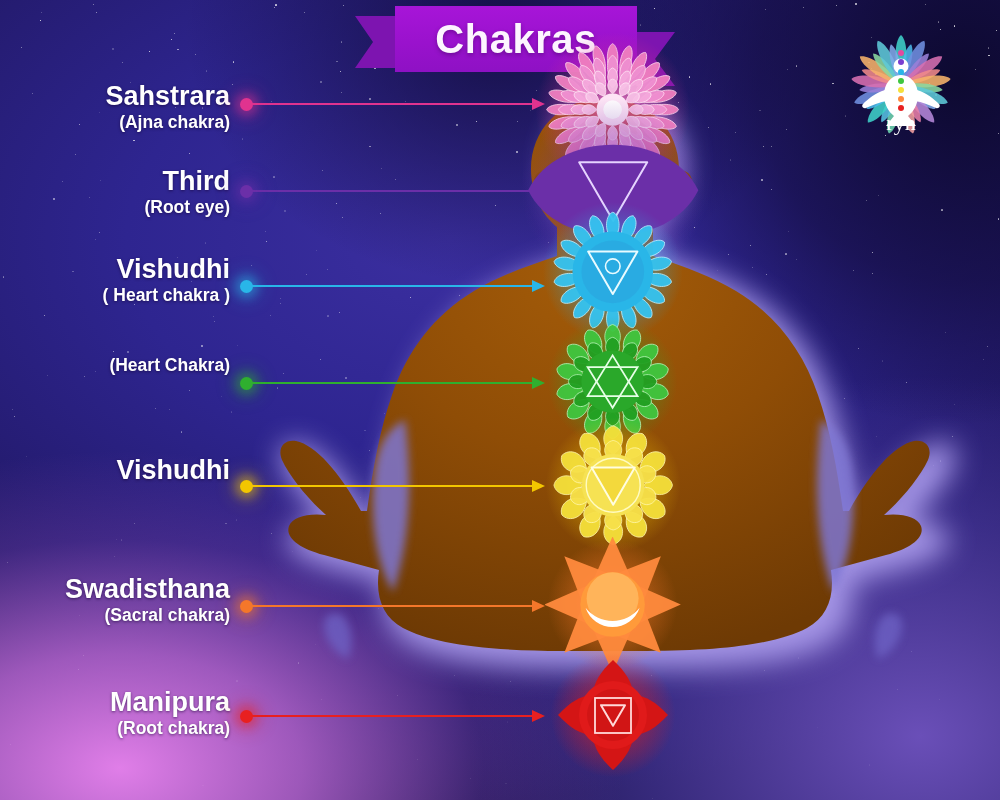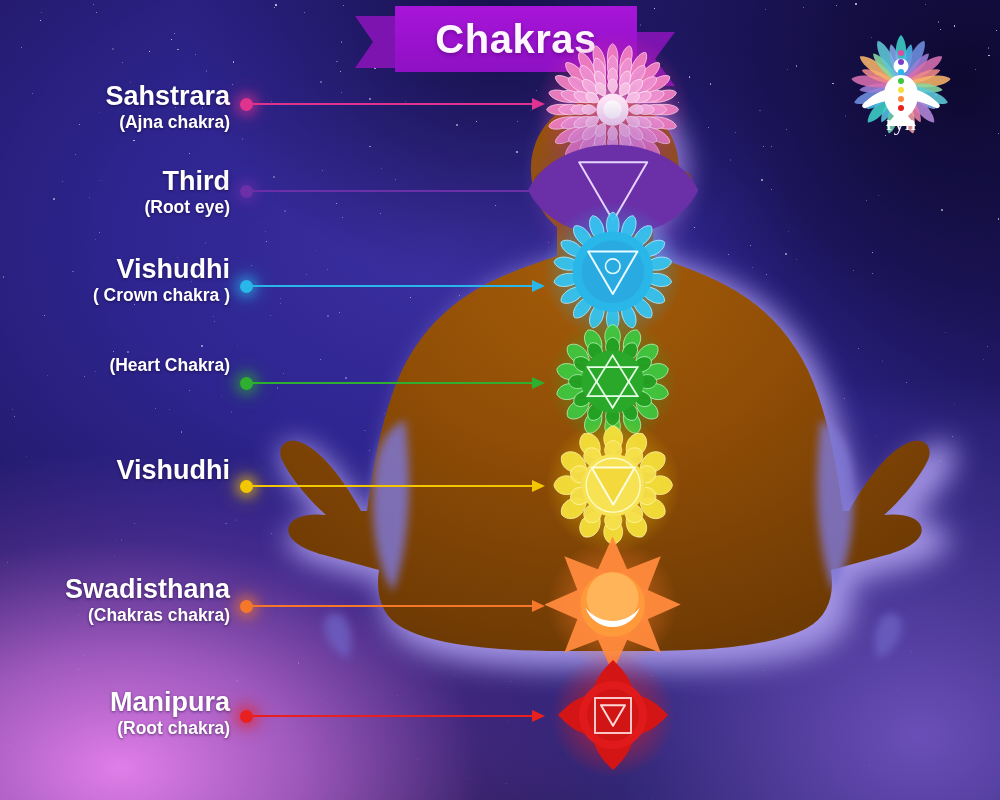--- a/index.html
+++ b/index.html
@@ -651,21 +651,21 @@
               <stop offset="60%" stop-color="#6b2fa8" stop-opacity="0.3"></stop>
               <stop offset="100%" stop-color="#6b2fa8" stop-opacity="0"></stop>
             </radialGradient>
           </defs>
           <circle cx="96.2" cy="96.2" r="92.352" fill="url(#g_ajna)"></circle>
           <path d="M11.100000000000009 96.2 C40.7 35.52 151.7 35.52 181.3 96.2 C151.7 156.88 40.7 156.88 11.100000000000009 96.2 Z" fill="#6b2fa8"></path>
           <polygon points="62.160000000000004,68.28720000000001 130.24,68.28720000000001 96.2,126.836" fill="none" stroke="#e6d4ff" stroke-width="2" stroke-linejoin="round"></polygon>
         </svg></div>
       <div class="label" style="top: 255px; right: 770px;">
         <span class="main">Vishudhi</span>
-        <span class="sub">( Crown chakra )</span>
+        <span class="sub">( Heart chakra )</span>
       </div>
       <div class="conn" style="left: 242px; top: 285px; width: 303px;">
         <span class="bar" style="background:#29b6e8"></span>
         <span class="dot" style="background:#29b6e8;box-shadow:0 0 10px 5px #29b6e866, 0 0 18px 9px #29b6e833"></span>
         <span class="head" style="border-left:13px solid #29b6e8"></span>
       </div>
       <div class="chakra" style="left: 540.2px; top: 199.2px;"><svg width="145.6" height="145.6" viewBox="0 0 145.6 145.6">
           <defs>
             <radialGradient id="g_vishudhi" cx="50%" cy="50%" r="50%">
               <stop offset="0%" stop-color="#35c3f0" stop-opacity="0.9"></stop>
@@ -782,21 +782,21 @@
           <path transform="rotate(216 70.2 70.2)" d="M70.2 47.0232 C56.96829032709297 39.0312 60.859969642653866 27.0432 70.2 25.4448 C79.54003035734614 27.0432 83.43170967290703 39.0312 70.2 47.0232 Z" fill="#f7e14a" stroke="#fff6a8" stroke-width="0.8" opacity="0.95"></path>
           <path transform="rotate(252 70.2 70.2)" d="M70.2 47.0232 C56.96829032709297 39.0312 60.859969642653866 27.0432 70.2 25.4448 C79.54003035734614 27.0432 83.43170967290703 39.0312 70.2 47.0232 Z" fill="#f7e14a" stroke="#fff6a8" stroke-width="0.8" opacity="0.95"></path>
           <path transform="rotate(288 70.2 70.2)" d="M70.2 47.0232 C56.96829032709297 39.0312 60.859969642653866 27.0432 70.2 25.4448 C79.54003035734614 27.0432 83.43170967290703 39.0312 70.2 47.0232 Z" fill="#f7e14a" stroke="#fff6a8" stroke-width="0.8" opacity="0.95"></path>
           <path transform="rotate(324 70.2 70.2)" d="M70.2 47.0232 C56.96829032709297 39.0312 60.859969642653866 27.0432 70.2 25.4448 C79.54003035734614 27.0432 83.43170967290703 39.0312 70.2 47.0232 Z" fill="#f7e14a" stroke="#fff6a8" stroke-width="0.8" opacity="0.95"></path>
           <circle cx="70.2" cy="70.2" r="31.319999999999997" fill="#f6e253"></circle>
           <circle cx="70.2" cy="70.2" r="27" fill="none" stroke="#fffbc0" stroke-width="1.4"></circle>
           <polygon points="48.6,52.488 91.80000000000001,52.488 70.2,89.64" fill="#f3d93c" stroke="#fffde0" stroke-width="2" stroke-linejoin="round"></polygon>
         </svg></div>
       <div class="label" style="top: 575px; right: 770px;">
         <span class="main">Swadisthana</span>
-        <span class="sub">(Chakras chakra)</span>
+        <span class="sub">(Sacral chakra)</span>
       </div>
       <div class="conn" style="left: 242px; top: 605px; width: 303px;">
         <span class="bar" style="background:#f4772a"></span>
         <span class="dot" style="background:#f4772a;box-shadow:0 0 10px 5px #f4772a66, 0 0 18px 9px #f4772a33"></span>
         <span class="head" style="border-left:13px solid #f4772a"></span>
       </div>
       <div class="chakra" style="left: 545.4px; top: 537.4px;"><svg width="135.20000000000002" height="135.20000000000002" viewBox="0 0 135.20000000000002 135.20000000000002">
           <defs>
             <radialGradient id="g_swadisthana" cx="50%" cy="50%" r="50%">
               <stop offset="0%" stop-color="#ff8a3d" stop-opacity="0.9"></stop>

